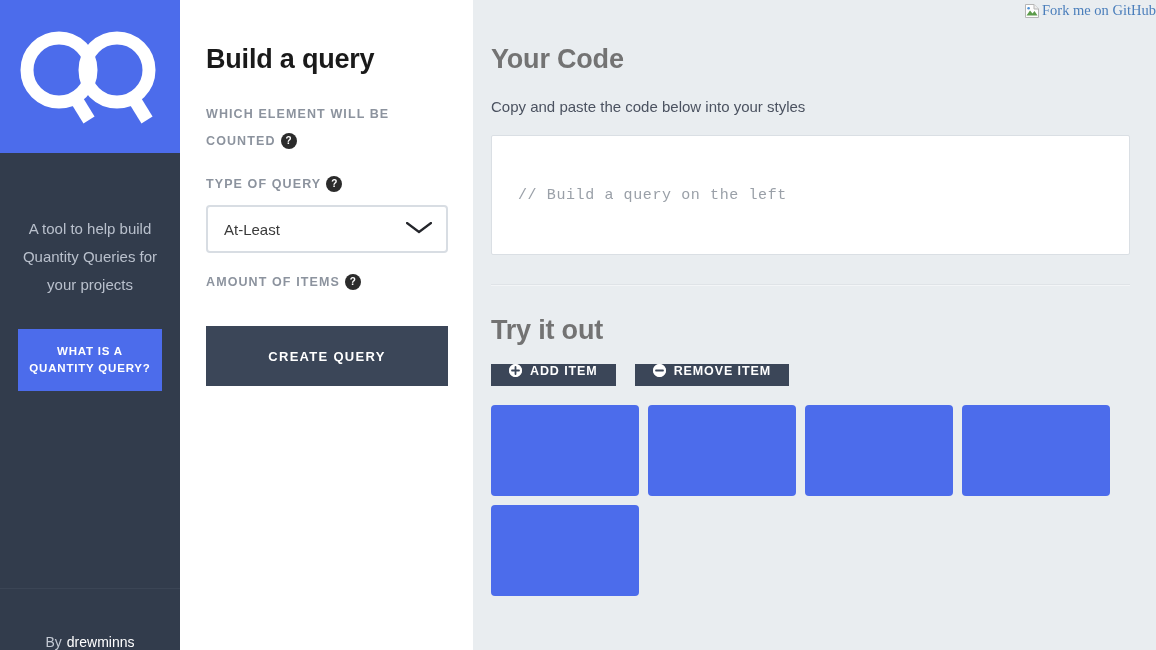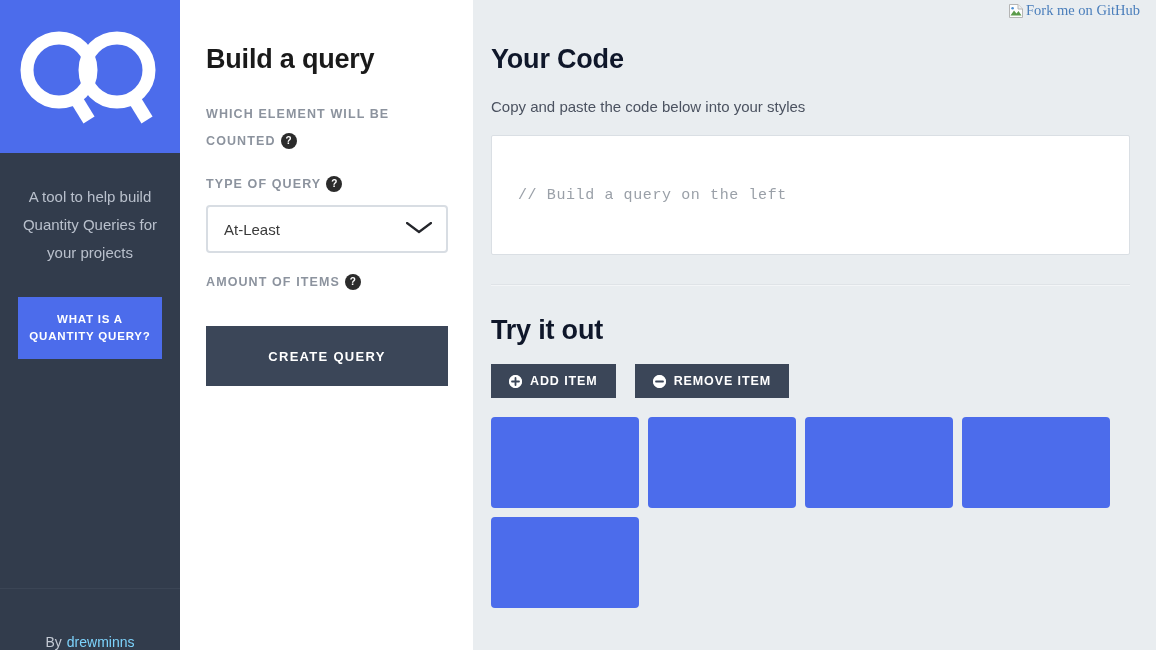--- a/index.html
+++ b/index.html
@@ -29,20 +29,21 @@
     flex:1 1 auto;
     padding:30px 22px 0 22px;
     display:flex; flex-direction:column; align-items:center;
   }
   .tagline {
     color:#b9c0cc;
     font-size:15px;
     line-height:28px;
     text-align:center;
     font-weight:400;
+    margin-top:32px;
   }
   .qq-btn {
     margin-top:30px;
     background:#4c6ceb;
     color:#ffffff;
     border:none;
     width:144px;
     padding:14px 6px;
     font-size:11.5px;
     font-weight:bold;
@@ -53,21 +54,21 @@
     font-family:"Liberation Sans", sans-serif;
   }
   .sidebar-footer {
     height:62px;
     display:flex; align-items:flex-end; justify-content:center;
     font-size:14px;
     color:#c3c9d3;
     border-top:1px solid #3b4555;
   }
   .sidebar-footer a {
-    color:#7dd3fc;
+    color:#ffffff;
     text-decoration:none;
     margin-left:5px;
   }
 
   
   .builder {
     width:293px; flex:0 0 293px;
     background:#ffffff;
     padding:44px 26px 8px 26px;
   }
@@ -155,21 +156,21 @@
   .output {
     flex:1 1 auto;
     background:#e9edf0;
     padding:44px 26px 0 18px;
     overflow:hidden;
     position:relative;
   }
   .output h2 {
     font-size:27px;
     font-weight:bold;
-    color:#0f172a;
+    color:#737373;
     letter-spacing:-0.2px;
   }
   .output .sub {
     font-size:15px;
     color:#4b5260;
     margin-top:23px;
   }
   .code-box {
     margin-top:20px;
     height:120px;
@@ -198,27 +199,26 @@
     color:#4b5260;
     line-height:28px;
     margin-top:20px;
     max-width:610px;
   }
   .item-actions { margin-top:18px; display:flex; gap:19px; }
   .item-btn {
     background:#3b4658;
     color:#ffffff;
     border:none;
-    height:34px;
+    height:22px;
     padding:0 18px;
     font-size:12.5px;
     font-weight:bold;
     letter-spacing:0.9px;
     display:inline-flex;
-    align-items:center;
     gap:8px;
     cursor:pointer;
     font-family:"Liberation Sans", sans-serif;
   }
   .circ-icon {
     display:inline-flex;
     align-items:center; justify-content:center;
     width:13px; height:13px;
     border-radius:50%;
     background:#ffffff;
@@ -239,21 +239,21 @@
   }
   .demo-item {
     width:148px; height:91px;
     background:#4c6ceb;
     border-radius:4px;
   }
 
   
   .fork {
     position:absolute;
-    top:2px; right:16px;
+    top:2px; right:0px;
     display:flex;
     align-items:center;
     font-size:14.5px;
     color:#4a7ebb;
     font-family:"Liberation Serif", serif;
     white-space:nowrap;
     z-index:5;
   }
   .broken-img {
     width:16px; height:16px;

